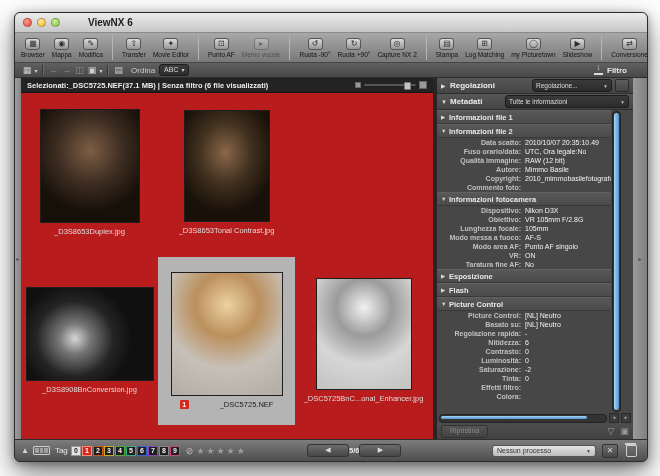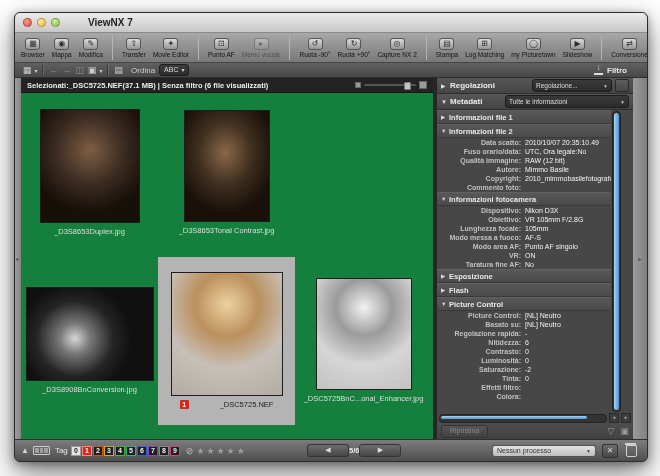--- a/index.html
+++ b/index.html
@@ -36,21 +36,21 @@
   .sort-dd{background:linear-gradient(#3c3c3c,#2c2c2c);border:1px solid #1d1d1d;border-radius:3px;
     padding:0 4px;margin-left:4px;font-size:7px;color:#ddd;height:10px;line-height:10px;}
   .filtro{margin-left:auto;display:flex;align-items:center;gap:4px;margin-right:14px;color:#e8e8e8;
     font-size:8px;font-weight:bold;}
   .filtro-ic{width:9px;height:8px;border-bottom:2px solid #ddd;font-size:8px;line-height:6px;color:#ddd;text-align:center;}
   
   .content{flex:1;display:flex;min-height:0;}
   .edge{width:6px;background:linear-gradient(90deg,#9e9e9e,#868686);display:flex;align-items:center;
     justify-content:center;flex:none;color:#4a4a4a;font-size:6px;cursor:pointer;}
   .edge.right{width:14px;background:linear-gradient(90deg,#9a9a9a,#808080);}
-  .browser{width:412px;display:flex;flex-direction:column;flex:none;background:#15803d;min-height:0;}
+  .browser{width:412px;display:flex;flex-direction:column;flex:none;background:#b91c1c;min-height:0;}
   .bheader{height:14px;background:#232323;display:flex;align-items:center;padding:0 6px;flex:none;
     border-bottom:1px solid #151515;}
   .bheader .sel{font-size:7.5px;font-weight:bold;color:#ececec;white-space:nowrap;}
   .zoomctl{margin-left:auto;display:flex;align-items:center;gap:3px;}
   .zsq{background:#9a9a9a;border:1px solid #666;box-sizing:border-box;}
   .zsq.small{width:6px;height:6px;} .zsq.big{width:8px;height:8px;}
   .ztrack{width:52px;height:2px;background:#555;position:relative;border-radius:1px;}
   .zthumb{position:absolute;top:-2px;left:40px;width:5px;height:6px;background:#c4c4c4;border:1px solid #777;border-radius:1px;}
   .thumbs{flex:1;padding:4px 0 0 0;display:flex;flex-direction:column;min-height:0;}
   .trow{display:flex;flex:none;}
@@ -136,21 +136,21 @@
 
 <div class="stage">
   <div class="window">
 
     <div class="titlebar">
       <div class="lights">
         <div class="light red"></div>
         <div class="light yellow"></div>
         <div class="light green"></div>
       </div>
-      <span class="wtitle">ViewNX 7</span>
+      <span class="wtitle">ViewNX 6</span>
     </div>
 
     <div class="toolbar" id="toolbar">
         <div class="tb-item">
           <div class="tb-icon">▦</div>
           <span class="tb-label">Browser</span>
         </div>
         <div class="tb-item">
           <div class="tb-icon">◉</div>
           <span class="tb-label">Mappa</span>

